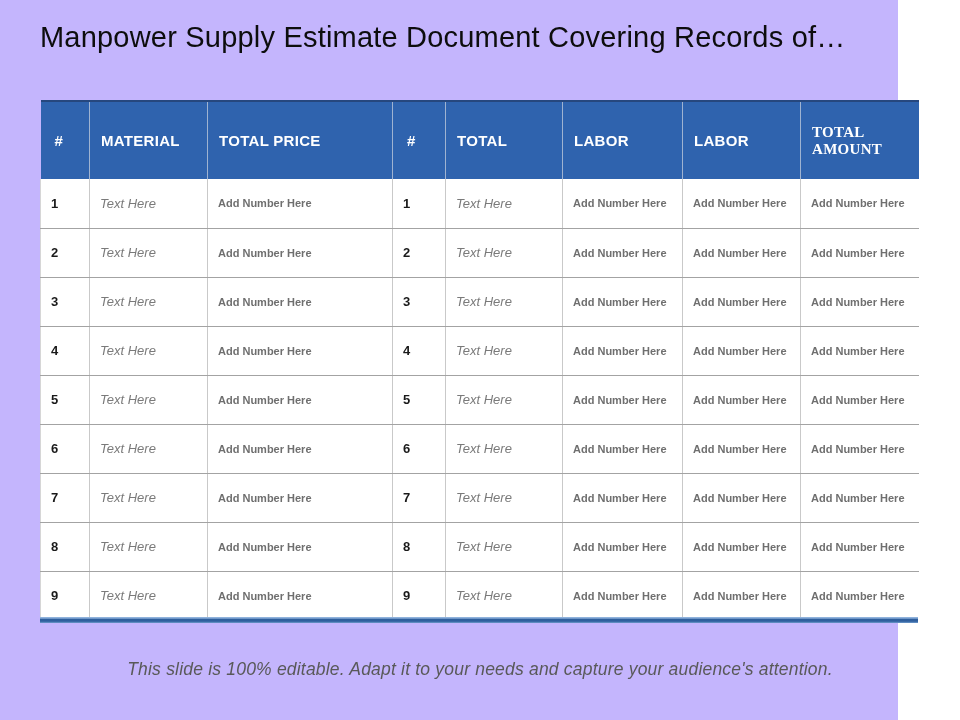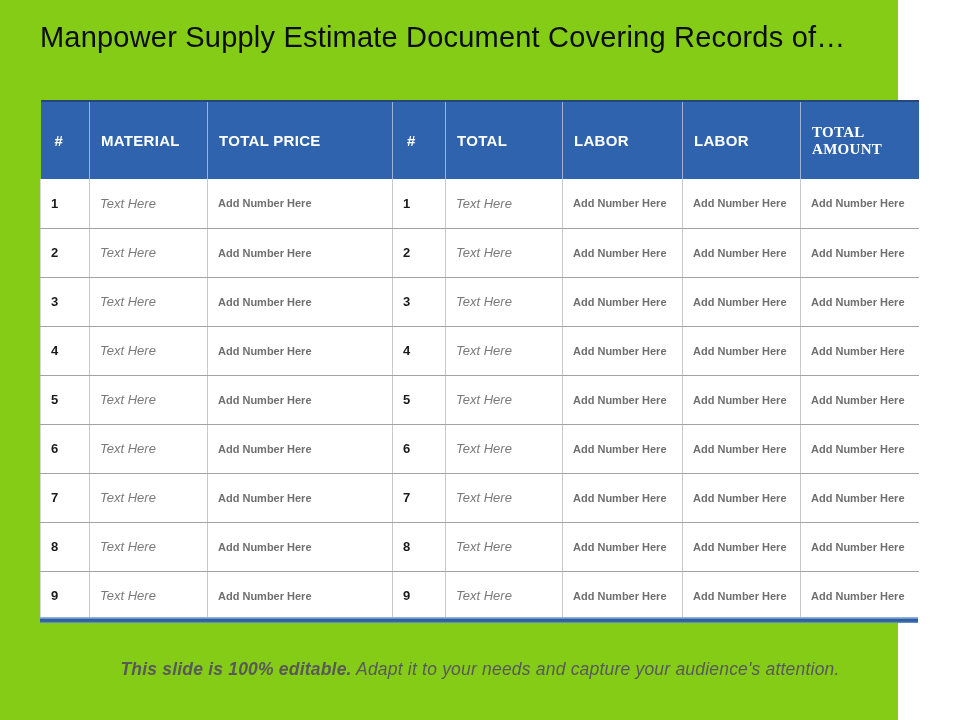--- a/index.html
+++ b/index.html
@@ -6,21 +6,21 @@
   html, body { width: 960px; height: 720px; }
   body {
     font-family: "Liberation Sans", "DejaVu Sans", sans-serif;
     background: #ffffff;
     position: relative;
     overflow: hidden;
   }
   .slide {
     position: absolute;
     width: 898px; height: 720px;
-    background: #84cc16;
+    background: #c4b5fd;
   }
   .slide-title {
     position: absolute;
     left: 40px; top: 21px;
     width: 900px;
     font-size: 29px;
     font-weight: 400;
     color: #0d0d0d;
     letter-spacing: 0.2px;
     white-space: nowrap;
@@ -75,21 +75,21 @@
   .footer-note {
     position: absolute;
     left: 0; top: 659px;
     width: 960px;
     text-align: center;
     font-size: 17.5px;
     font-style: italic;
     color: #595959;
     letter-spacing: 0.2px;
   }
-  .footer-note .bold-part { font-weight: 700; }
+  .footer-note .bold-part { font-weight: 400; }
 </style>
 </head>
 <body>
 
 <div class="slide">
 
   <div class="slide-title">Manpower Supply Estimate Document Covering Records of…</div>
 
   <div class="table-wrap">
     <table class="estimate">

